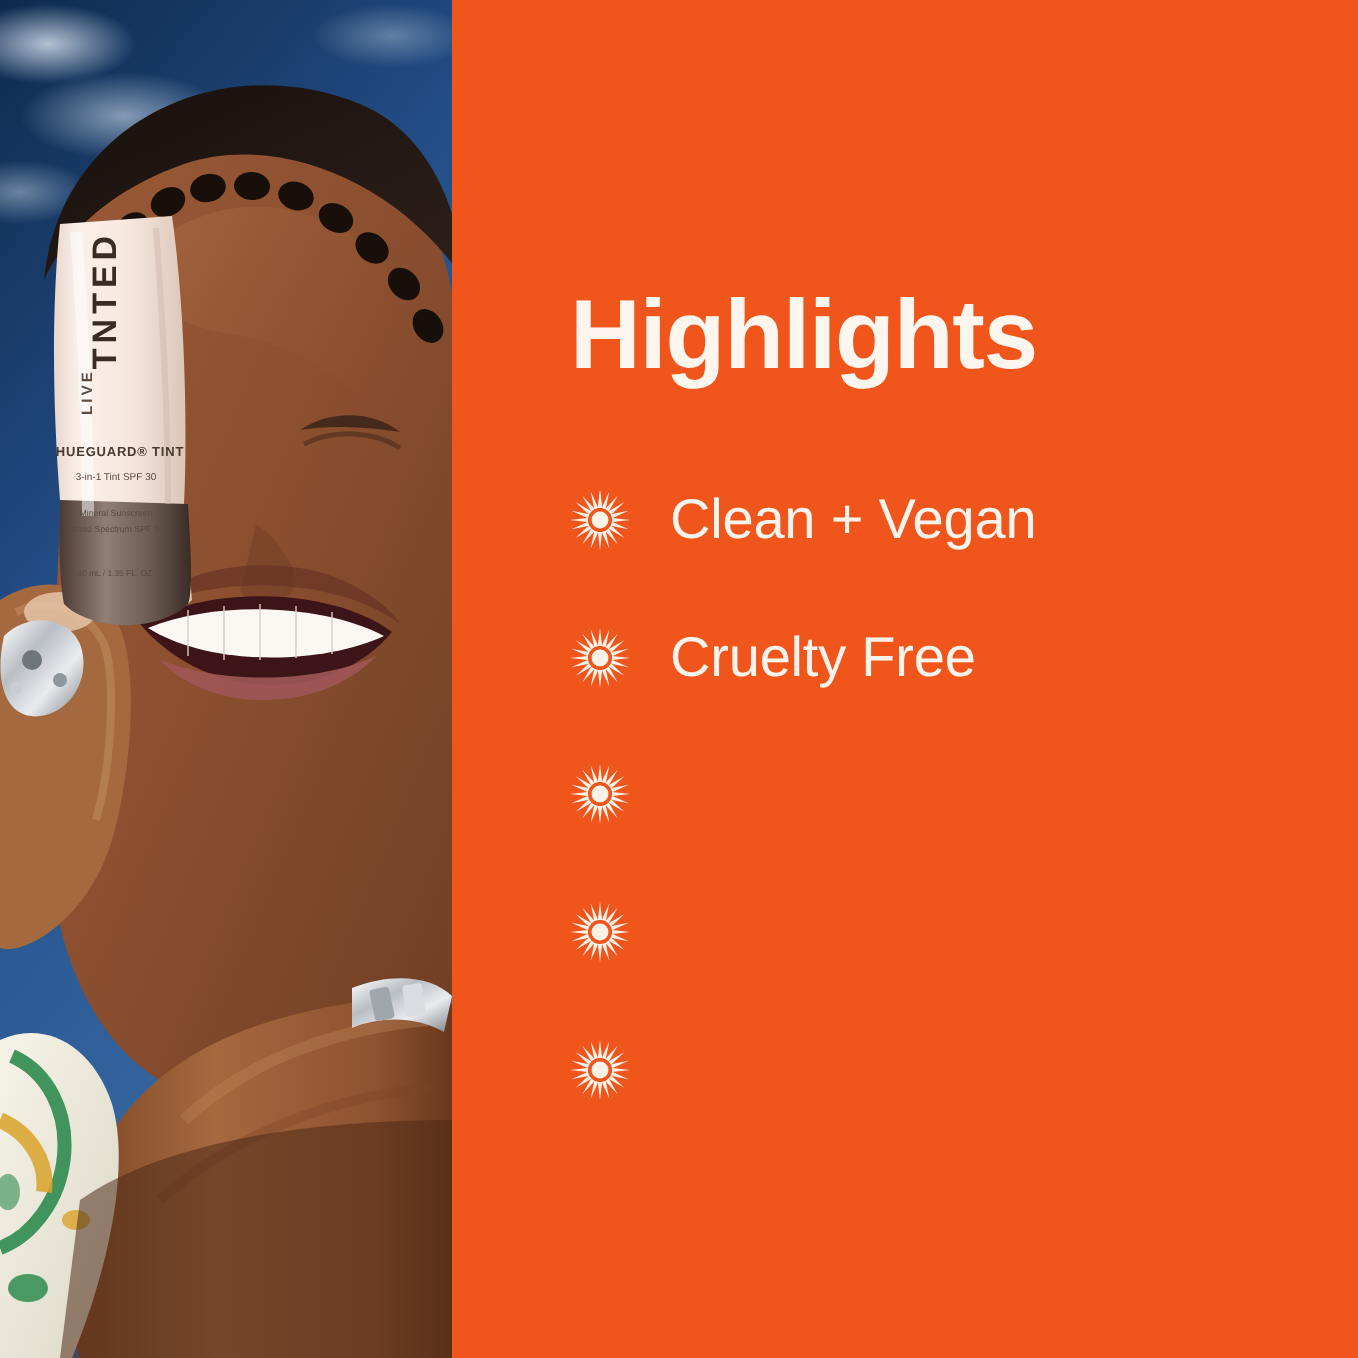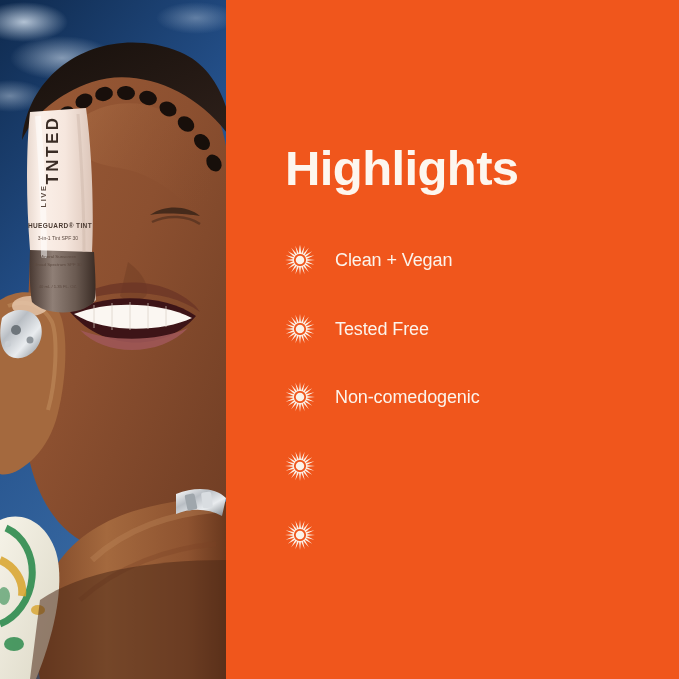--- a/index.html
+++ b/index.html
@@ -57,21 +57,21 @@
     height:68.6px;
   }
   .burst-icon {
     flex:0 0 32px;
     width:32px; height:32px;
     display:block;
     margin-right:19px;
   }
   .burst-icon svg { display:block; width:32px; height:32px; }
   .item-label {
-    font-size:18px;
+    font-size:28px;
     line-height:30px;
     font-weight:400;
     letter-spacing:-0.1px;
     color:#FCF4EC;
     white-space:nowrap;
   }
 </style>
 </head>
 <body>
 
@@ -300,21 +300,21 @@
               <path d="M32 2 L34.1 20 L29.9 20 Z" transform="rotate(252 32 32)"></path>
               <path d="M32 2 L34.1 20 L29.9 20 Z" transform="rotate(270 32 32)"></path>
               <path d="M32 2 L34.1 20 L29.9 20 Z" transform="rotate(288 32 32)"></path>
               <path d="M32 2 L34.1 20 L29.9 20 Z" transform="rotate(306 32 32)"></path>
               <path d="M32 2 L34.1 20 L29.9 20 Z" transform="rotate(324 32 32)"></path>
               <path d="M32 2 L34.1 20 L29.9 20 Z" transform="rotate(342 32 32)"></path>
               <circle cx="32" cy="32" r="8.5"></circle>
             </g>
           </svg>
         </span>
-        <span class="item-label">Tested Free</span>
+        <span class="item-label">Cruelty Free</span>
       </li>
 
       <li class="highlight-item">
         <span class="burst-icon">
           <svg viewBox="0 0 64 64" aria-hidden="true">
             <g fill="#FBF2E8">
               <path d="M32 2 L34.1 20 L29.9 20 Z" transform="rotate(0 32 32)"></path>
               <path d="M32 2 L34.1 20 L29.9 20 Z" transform="rotate(18 32 32)"></path>
               <path d="M32 2 L34.1 20 L29.9 20 Z" transform="rotate(36 32 32)"></path>
               <path d="M32 2 L34.1 20 L29.9 20 Z" transform="rotate(54 32 32)"></path>
@@ -331,21 +331,20 @@
               <path d="M32 2 L34.1 20 L29.9 20 Z" transform="rotate(252 32 32)"></path>
               <path d="M32 2 L34.1 20 L29.9 20 Z" transform="rotate(270 32 32)"></path>
               <path d="M32 2 L34.1 20 L29.9 20 Z" transform="rotate(288 32 32)"></path>
               <path d="M32 2 L34.1 20 L29.9 20 Z" transform="rotate(306 32 32)"></path>
               <path d="M32 2 L34.1 20 L29.9 20 Z" transform="rotate(324 32 32)"></path>
               <path d="M32 2 L34.1 20 L29.9 20 Z" transform="rotate(342 32 32)"></path>
               <circle cx="32" cy="32" r="8.5"></circle>
             </g>
           </svg>
         </span>
-        <span class="item-label">Non-comedogenic</span>
       </li>
 
       <li class="highlight-item">
         <span class="burst-icon">
           <svg viewBox="0 0 64 64" aria-hidden="true">
             <g fill="#FBF2E8">
               <path d="M32 2 L34.1 20 L29.9 20 Z" transform="rotate(0 32 32)"></path>
               <path d="M32 2 L34.1 20 L29.9 20 Z" transform="rotate(18 32 32)"></path>
               <path d="M32 2 L34.1 20 L29.9 20 Z" transform="rotate(36 32 32)"></path>
               <path d="M32 2 L34.1 20 L29.9 20 Z" transform="rotate(54 32 32)"></path>

